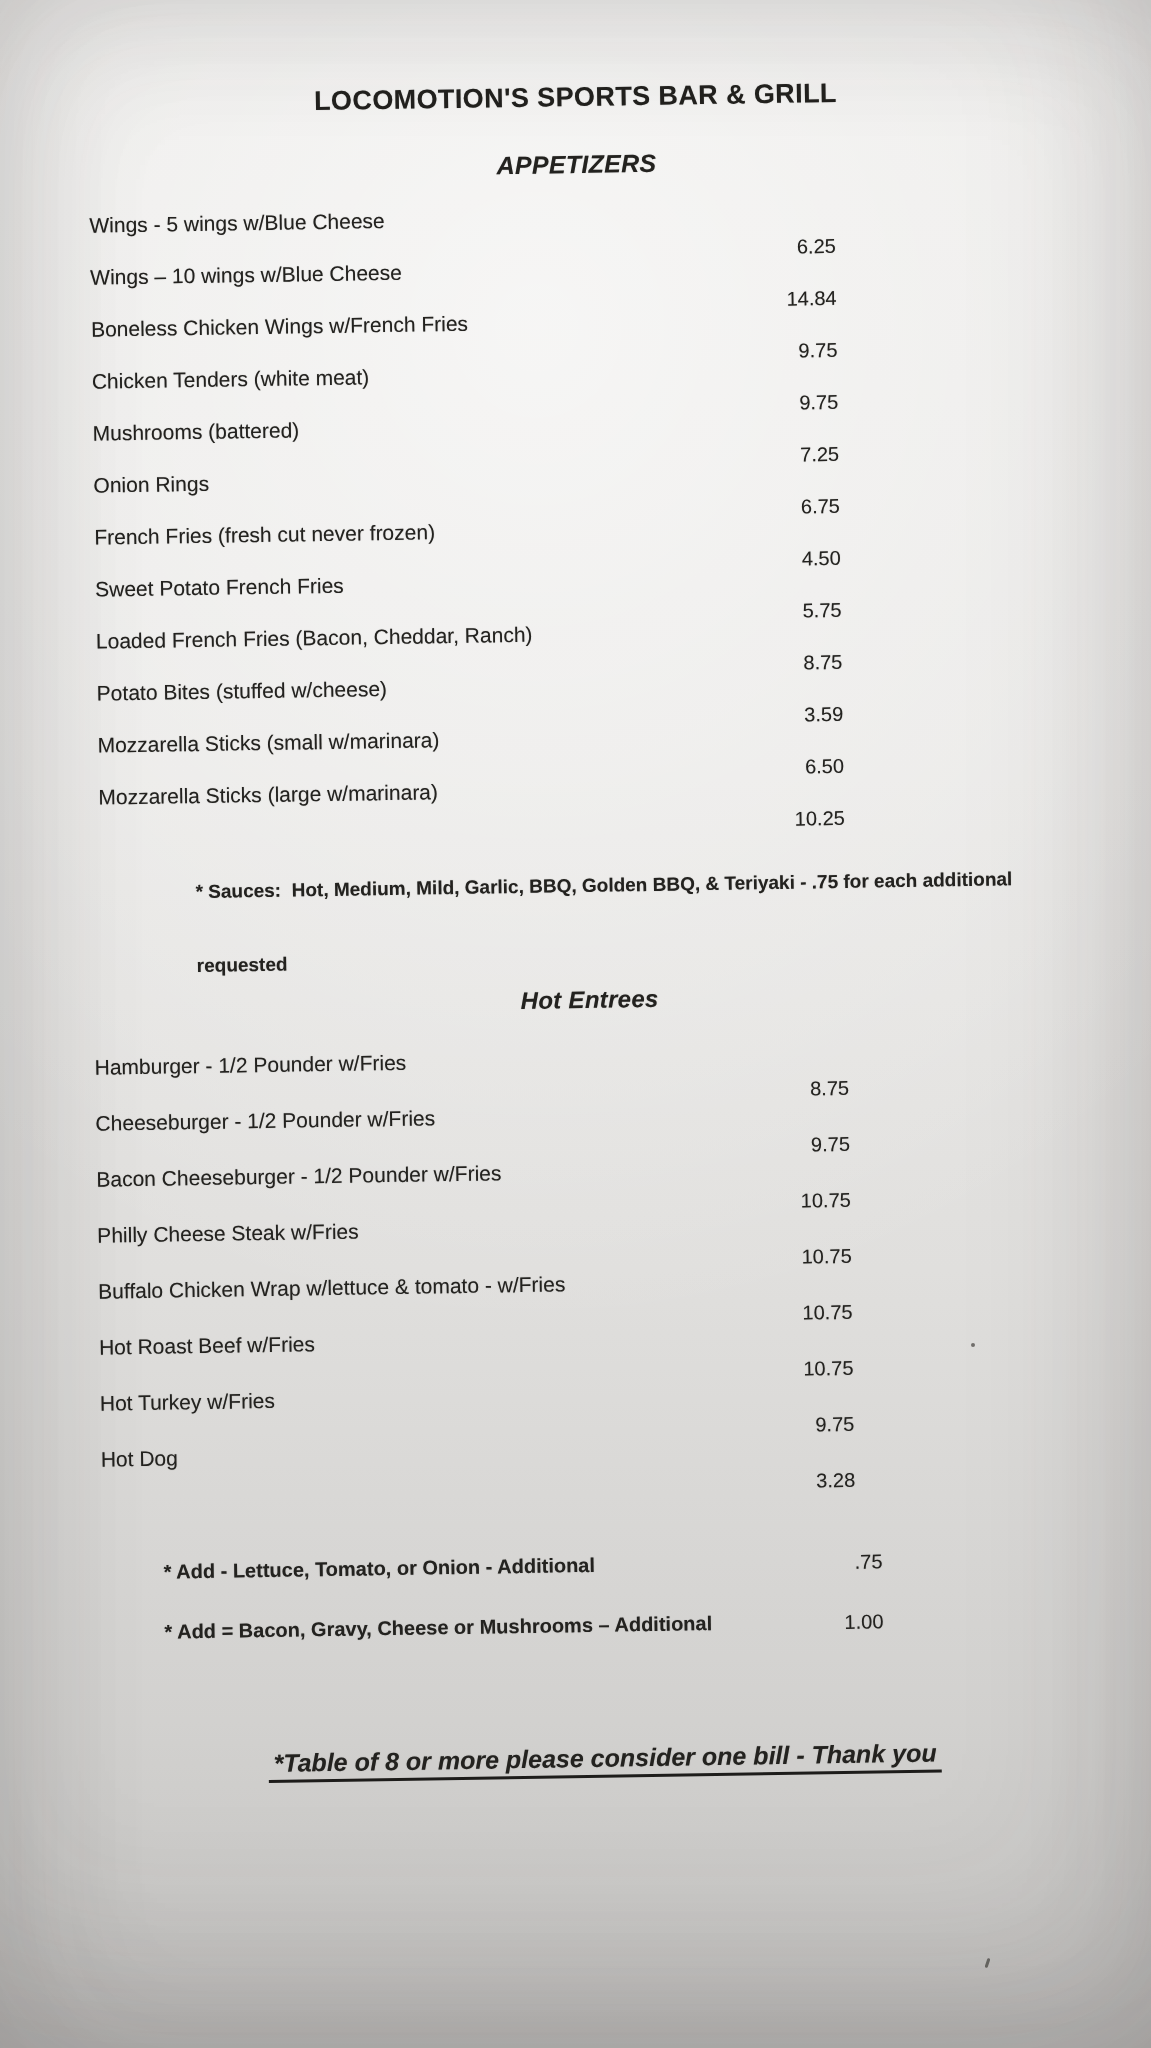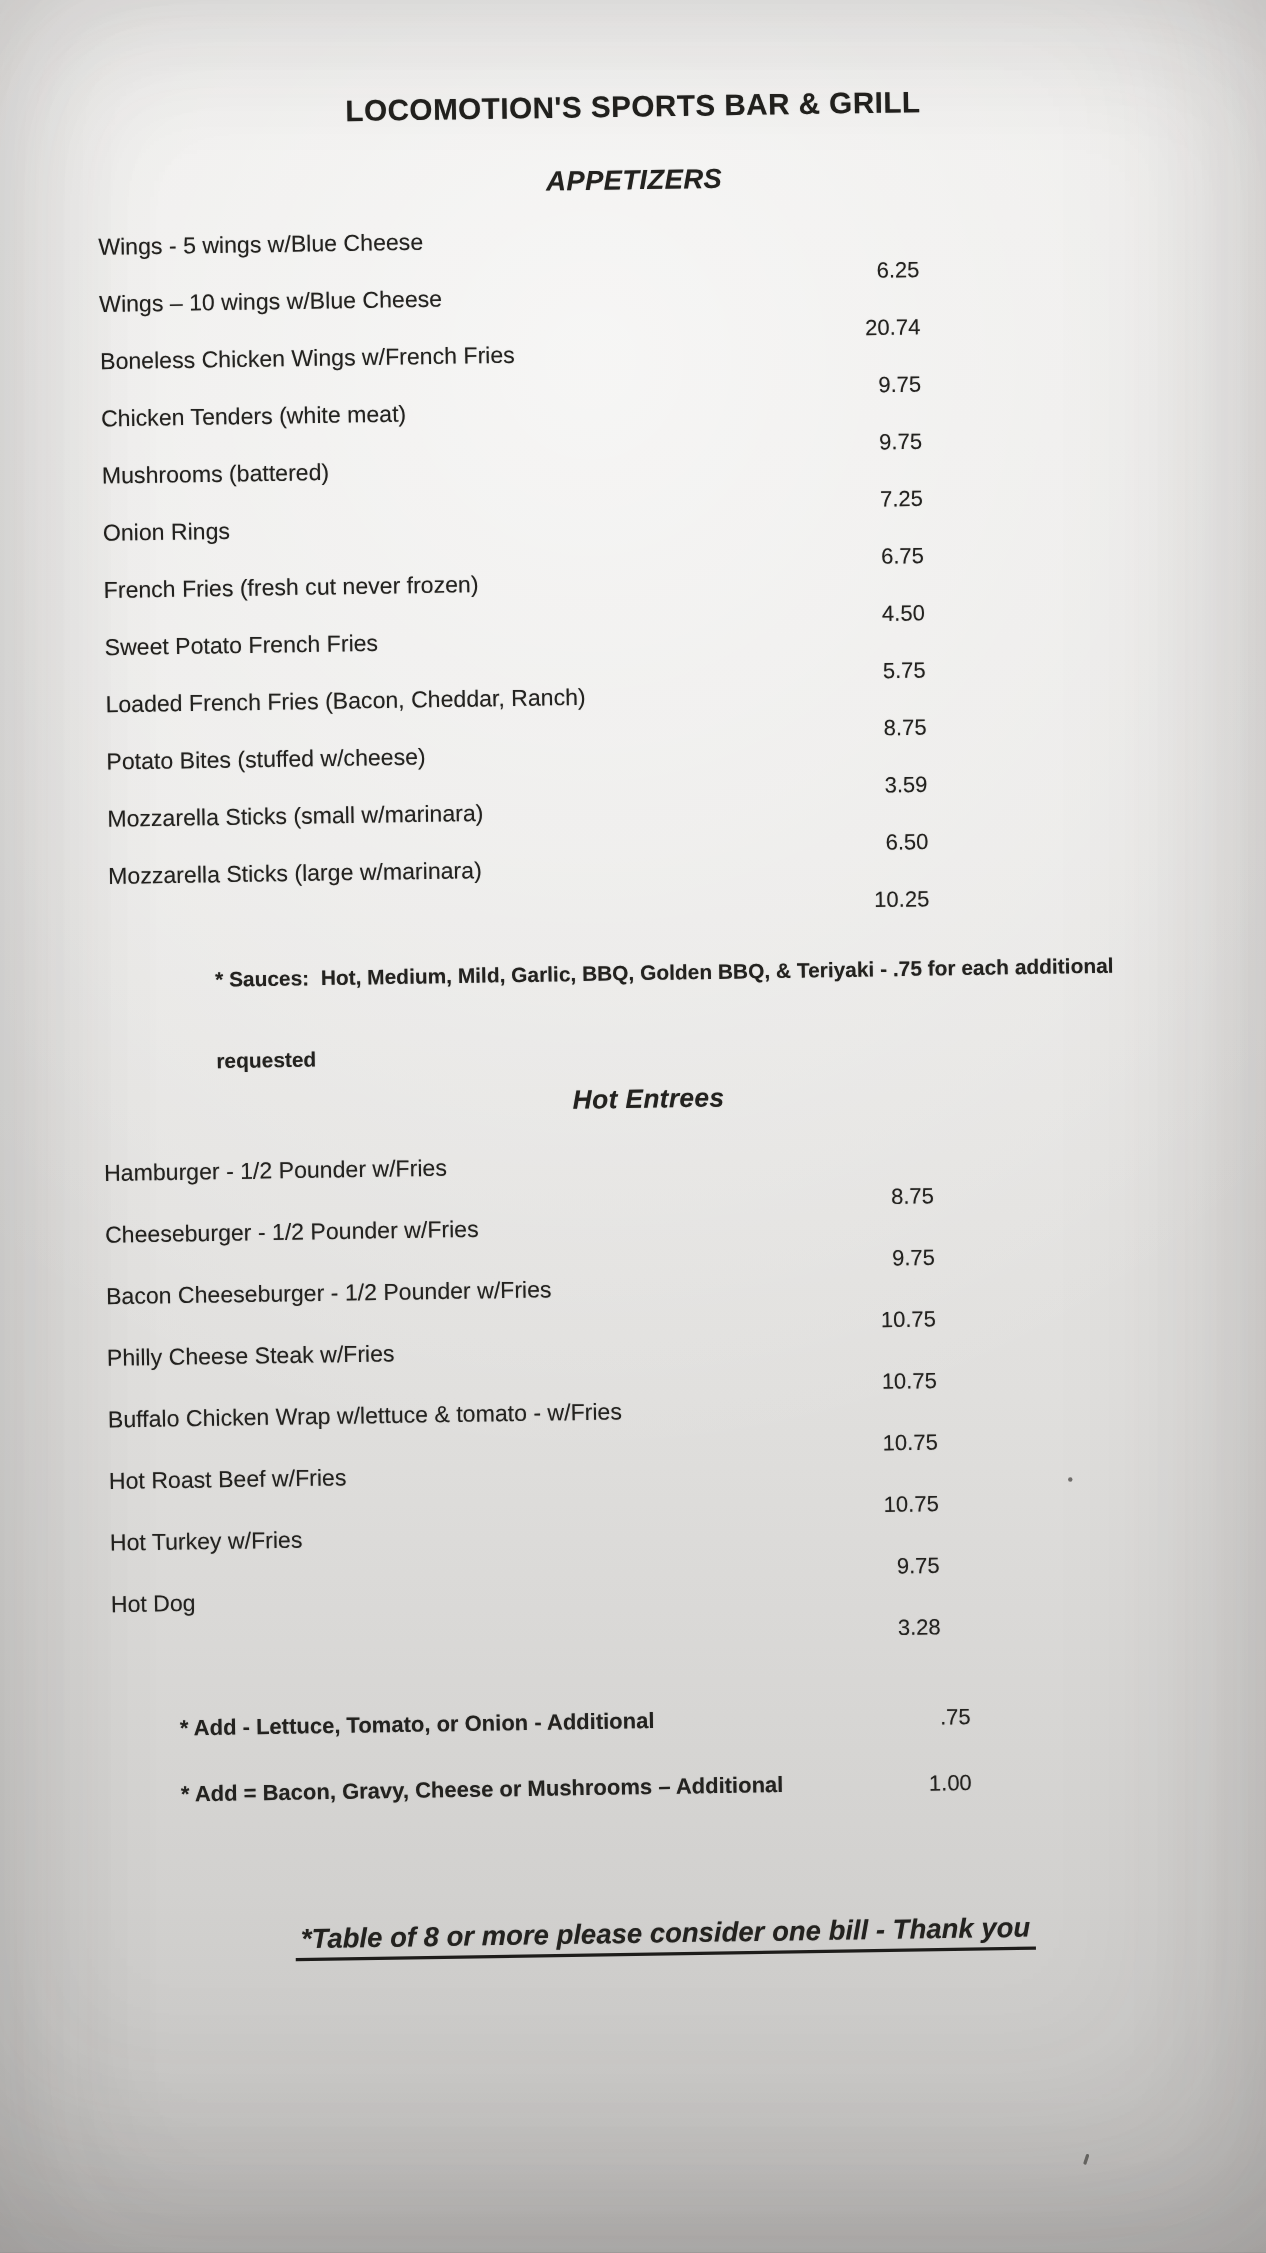--- a/index.html
+++ b/index.html
@@ -70,21 +70,21 @@
 
     <div class="menu-list" id="appetizers-list">
 
         <div class="mrow">
           <span class="name">Wings - 5 wings w/Blue Cheese</span>
           <span class="price">6.25</span>
         </div>
 
         <div class="mrow">
           <span class="name">Wings – 10 wings w/Blue Cheese</span>
-          <span class="price">20.74</span>
+          <span class="price">14.84</span>
         </div>
 
         <div class="mrow">
           <span class="name">Boneless Chicken Wings w/French Fries</span>
           <span class="price">9.75</span>
         </div>
 
         <div class="mrow">
           <span class="name">Chicken Tenders (white meat)</span>
           <span class="price">9.75</span>

